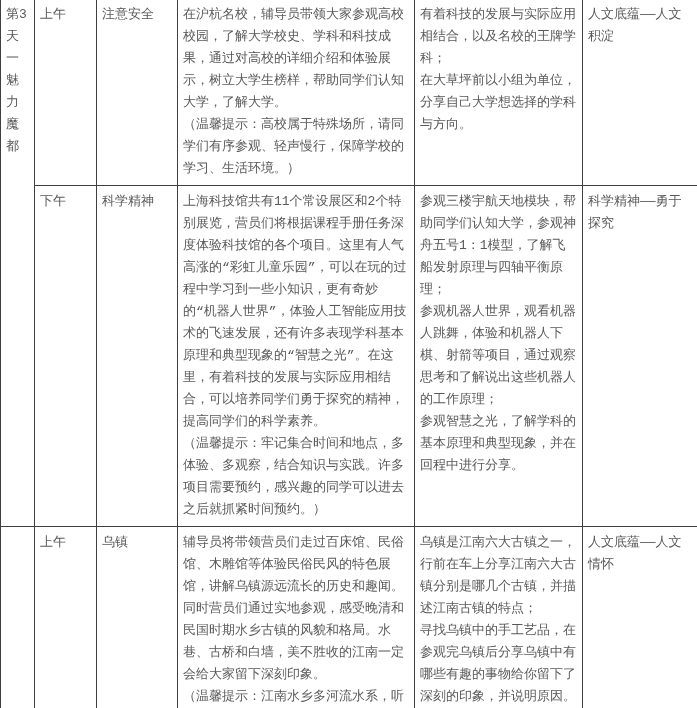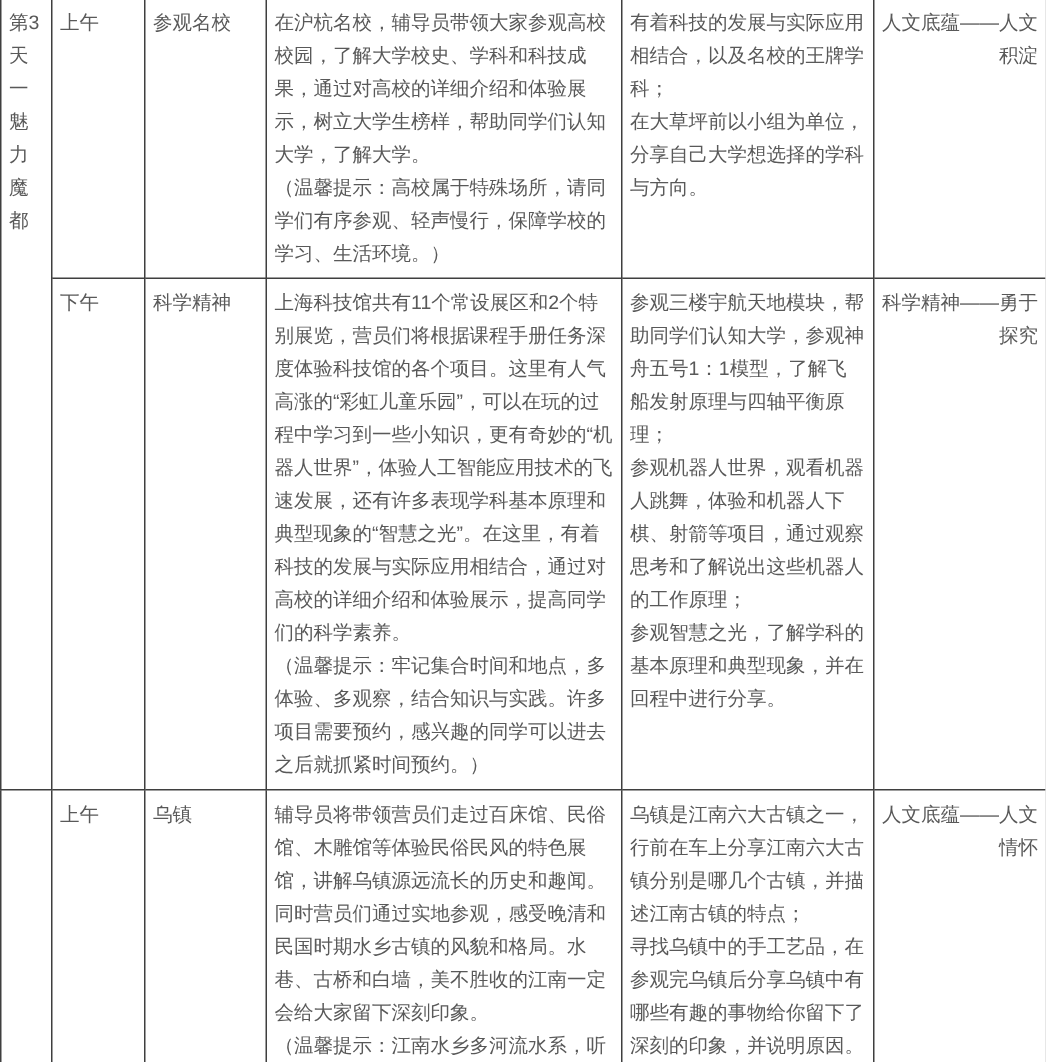--- a/index.html
+++ b/index.html
@@ -7,20 +7,21 @@
     padding: 0;
     background: #ffffff;
     font-family: "Liberation Sans", "DejaVu Sans", sans-serif;
   }
   .viewport {
     width: 697px;
     height: 708px;
     overflow: hidden;
     position: relative;
     background: #ffffff;
+    font-family: Liberation Mono, monospace;
   }
   table.itinerary {
     border-collapse: collapse;
     table-layout: fixed;
     width: 697px;
     margin-top: -2px;
     margin-left: 0px;
   }
   table.itinerary td {
     border: 1px solid #3f3f3f;
@@ -47,21 +48,20 @@
     padding-left: 7px;
   }
   td.itinerary-cell, td.tasks-cell {
     white-space: pre-line;
     padding: 5px 4px 4px 5px;
   }
   td.theme-cell {
     vertical-align: middle;
     white-space: pre-line;
     padding: 4px 6px;
-    text-align: right;
   }
   tr.row-1 { height: 179px; }
   tr.row-2 { height: 331px; padding-left: 17px; }
   tr.row-3 { height: 195px; }
 </style>
 </head>
 <body>
 
 <div class="viewport">
   <table class="itinerary">
@@ -76,31 +76,31 @@
     <tbody>
       <tr class="row-1">
         <td class="day-cell" rowspan="2">第3
 天
 一
 魅
 力
 魔
 都</td>
         <td class="period-cell">上午</td>
-        <td class="activity-cell">参观名校</td>
+        <td class="activity-cell">注意安全</td>
         <td class="itinerary-cell">在沪杭名校，辅导员带领大家参观高校校园，了解大学校史、学科和科技成果，通过对高校的详细介绍和体验展示，树立大学生榜样，帮助同学们认知大学，了解大学。
 （温馨提示：高校属于特殊场所，请同学们有序参观、轻声慢行，保障学校的学习、生活环境。）</td>
         <td class="tasks-cell">有着科技的发展与实际应用相结合，以及名校的王牌学科；
 在大草坪前以小组为单位，分享自己大学想选择的学科与方向。</td>
         <td class="theme-cell">人文底蕴——人文积淀</td>
       </tr>
       <tr class="row-2">
         <td class="period-cell">下午</td>
         <td class="activity-cell">科学精神</td>
-        <td class="itinerary-cell">上海科技馆共有11个常设展区和2个特别展览，营员们将根据课程手册任务深度体验科技馆的各个项目。这里有人气高涨的“彩虹儿童乐园”，可以在玩的过程中学习到一些小知识，更有奇妙的“机器人世界”，体验人工智能应用技术的飞速发展，还有许多表现学科基本原理和典型现象的“智慧之光”。在这里，有着科技的发展与实际应用相结合，通过对高校的详细介绍和体验展示，提高同学们的科学素养。
+        <td class="itinerary-cell">上海科技馆共有11个常设展区和2个特别展览，营员们将根据课程手册任务深度体验科技馆的各个项目。这里有人气高涨的“彩虹儿童乐园”，可以在玩的过程中学习到一些小知识，更有奇妙的“机器人世界”，体验人工智能应用技术的飞速发展，还有许多表现学科基本原理和典型现象的“智慧之光”。在这里，有着科技的发展与实际应用相结合，可以培养同学们勇于探究的精神，提高同学们的科学素养。
 （温馨提示：牢记集合时间和地点，多体验、多观察，结合知识与实践。许多项目需要预约，感兴趣的同学可以进去之后就抓紧时间预约。）</td>
         <td class="tasks-cell">参观三楼宇航天地模块，帮助同学们认知大学，参观神舟五号1：1模型，了解飞船发射原理与四轴平衡原理；
 参观机器人世界，观看机器人跳舞，体验和机器人下棋、射箭等项目，通过观察思考和了解说出这些机器人的工作原理；
 参观智慧之光，了解学科的基本原理和典型现象，并在回程中进行分享。</td>
         <td class="theme-cell">科学精神——勇于探究</td>
       </tr>
       <tr class="row-3">
         <td class="day-cell day-cell-empty" rowspan="2"></td>
         <td class="period-cell">上午</td>
         <td class="activity-cell">乌镇</td>

